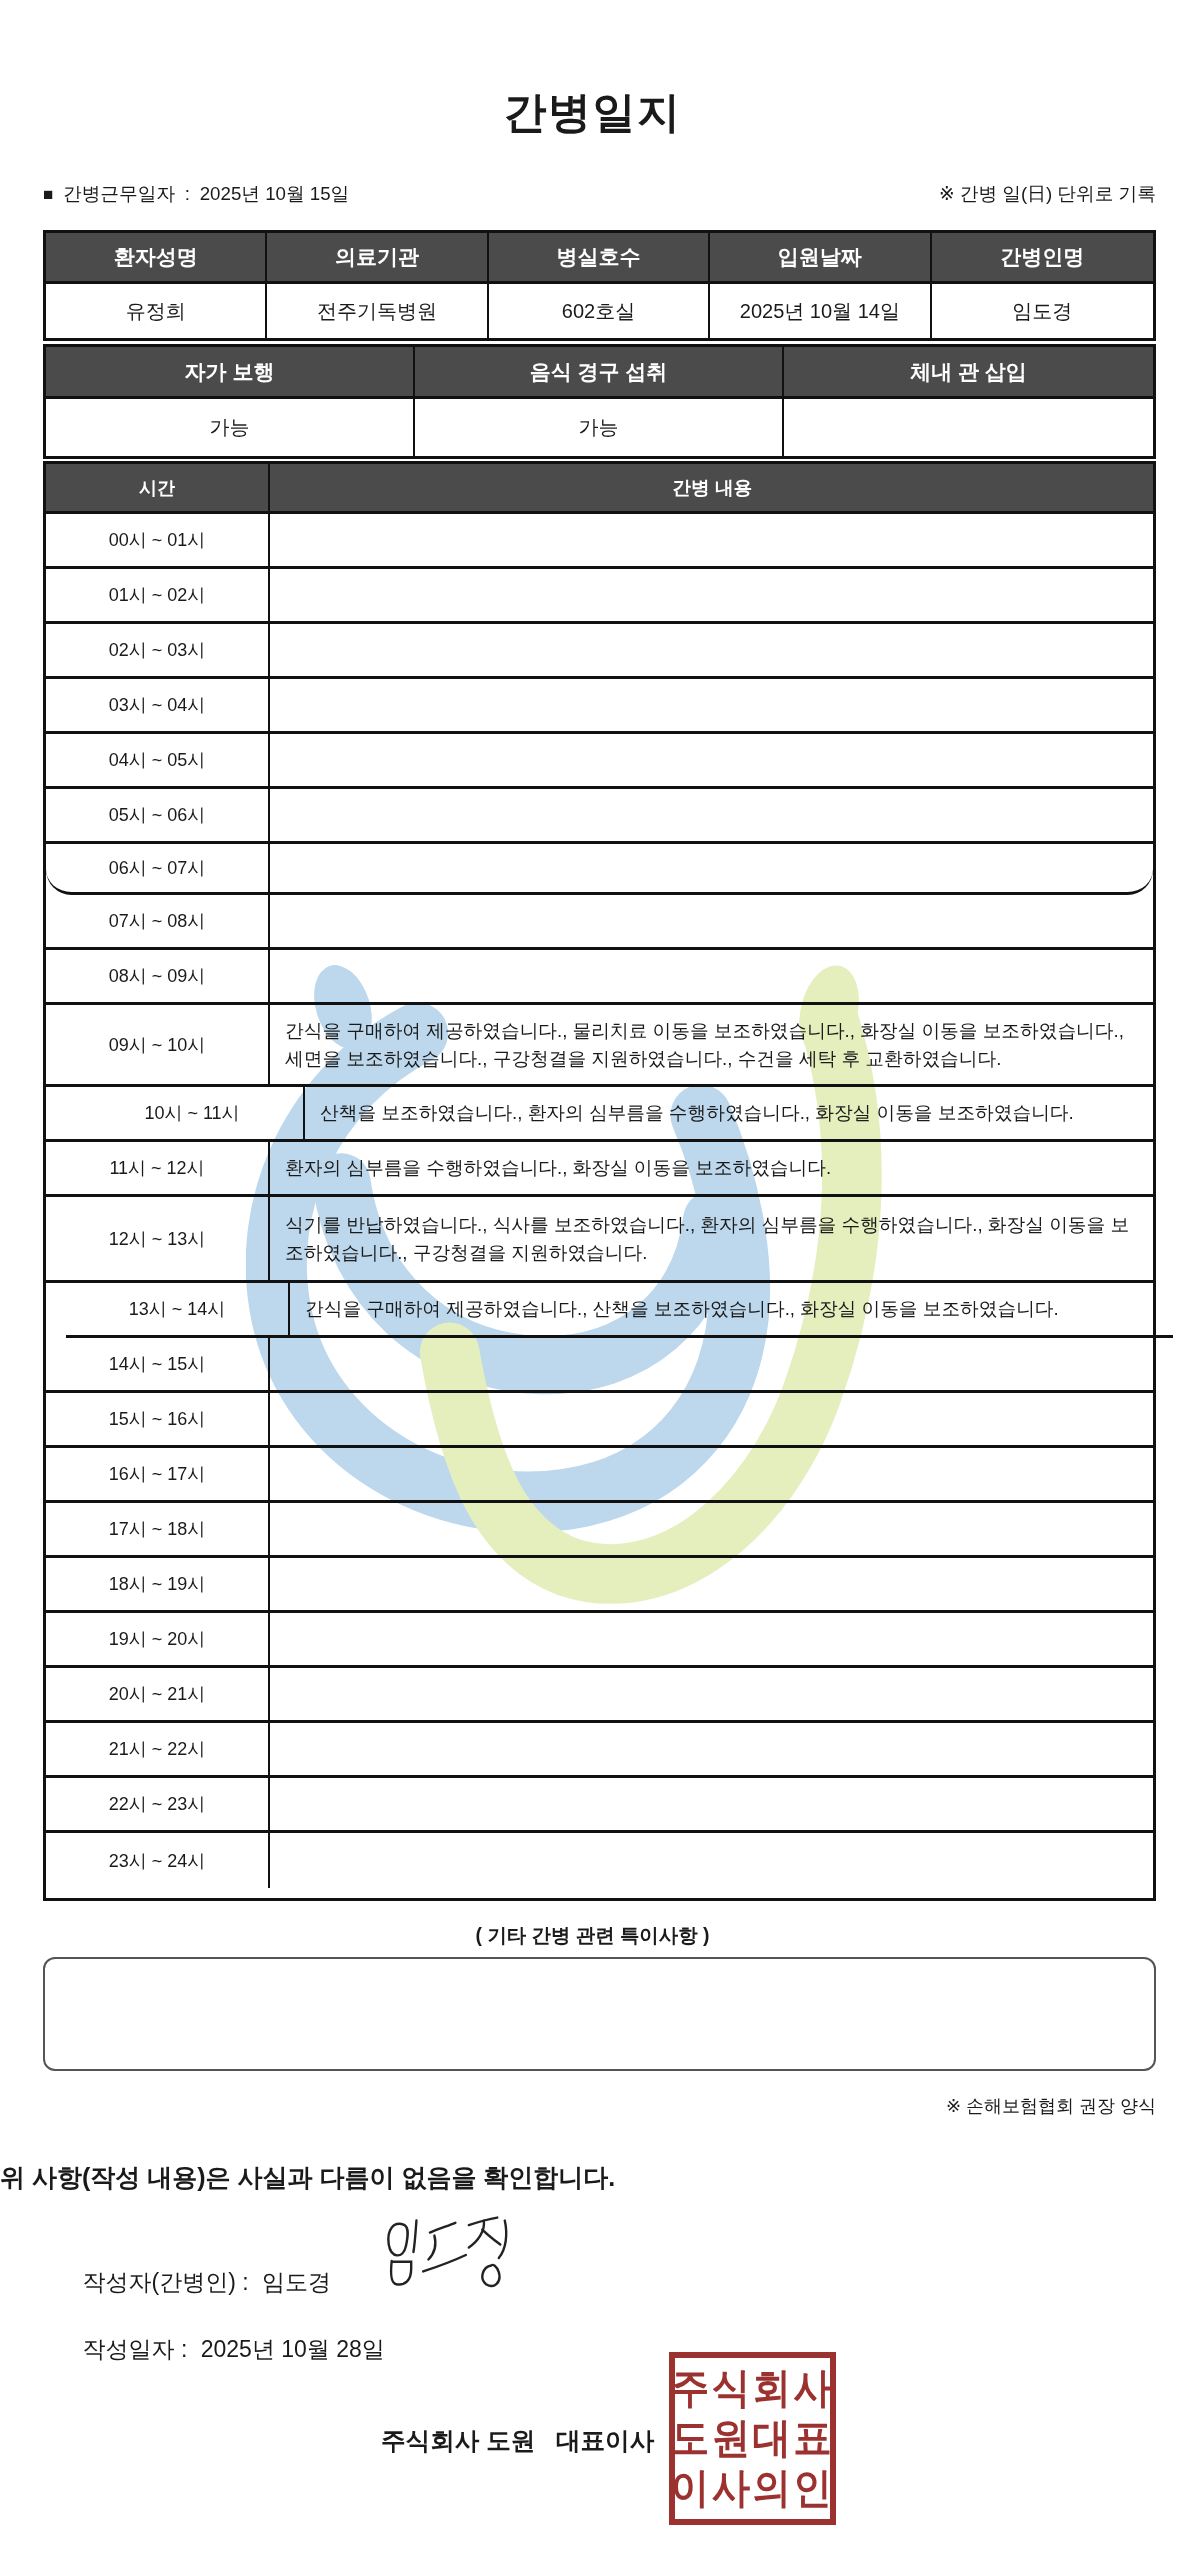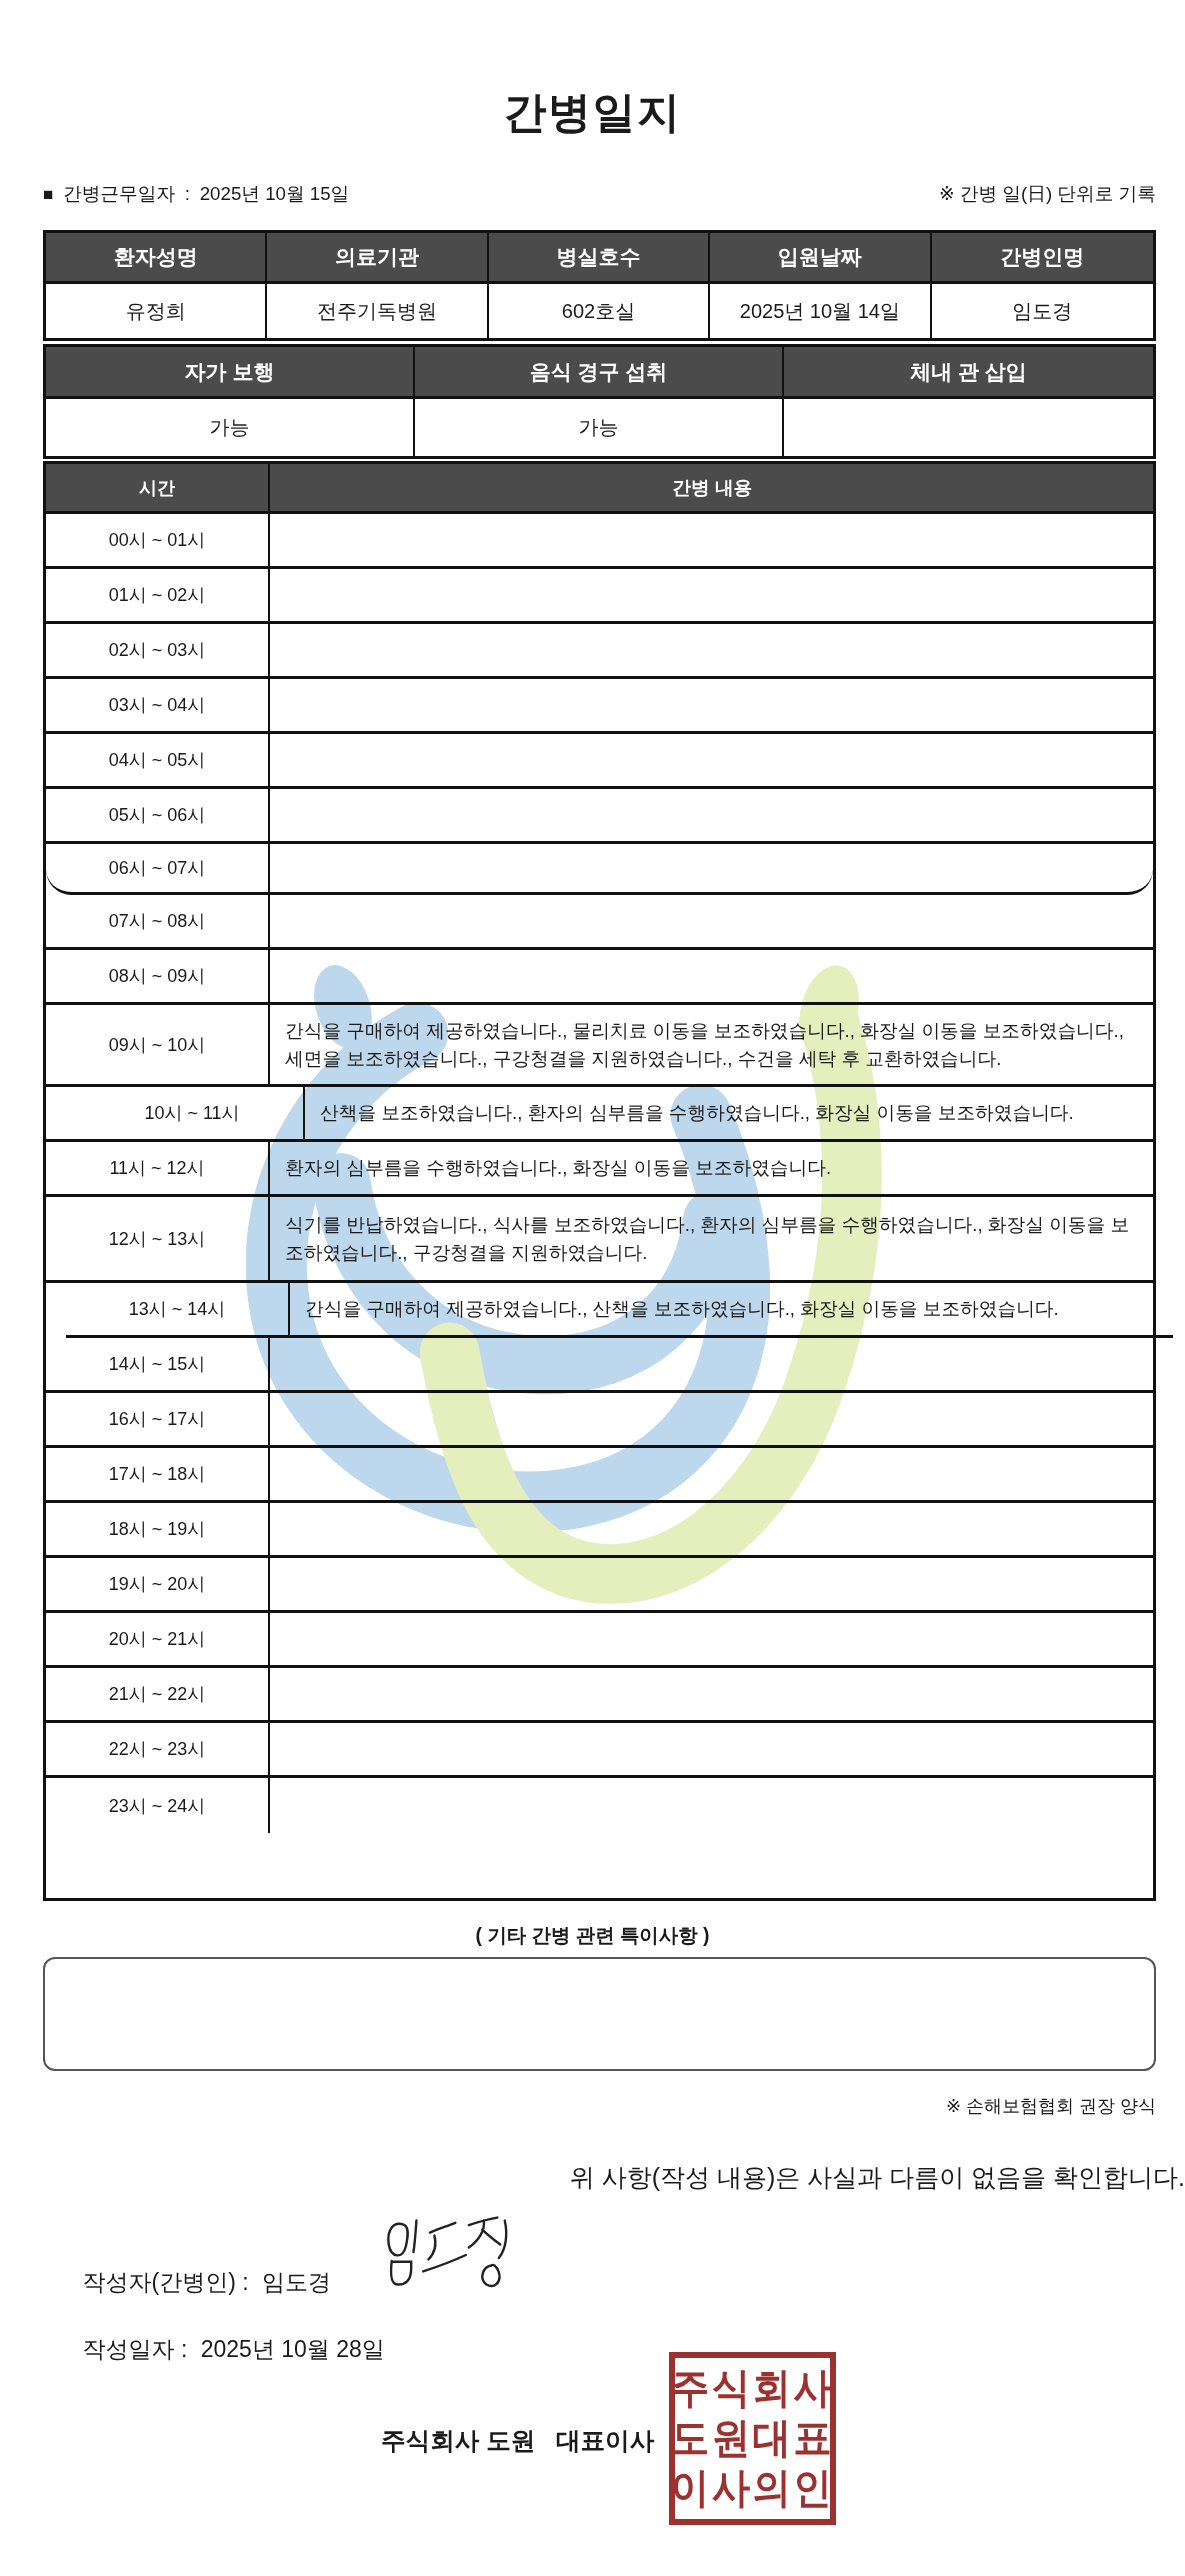--- a/index.html
+++ b/index.html
@@ -54,22 +54,22 @@
         font-size:18.7px;line-height:28px;padding:4.5px 13.4px 4.5px 15px;word-break:break-all;}
   .care .trow{border-bottom:3px solid var(--border);}
   .care .trow:last-child{border-bottom:none;}
 
   .notes-title{position:absolute;top:1922px;left:0;width:100%;text-align:center;
                font-size:19.4px;font-weight:700;}
   .notes-box{position:absolute;top:1957px;left:43px;width:1113px;height:114px;
              border:2.2px solid #555;border-radius:12px;background:#fff;}
   .form-note{position:absolute;top:2094px;left:43px;width:1113px;text-align:right;font-size:18px;}
 
-  .confirm{position:absolute;top:2161px;left:0;width:100%;text-align:right;
-           font-size:25px;font-weight:400;}
+  .confirm{position:absolute;top:2161px;left:0;width:100%;text-align:left;
+           font-size:25px;font-weight:700;}
 
   .writer-line{position:absolute;top:2240px;left:57px;font-size:23px;white-space:pre;}
   .writer-line .name{margin-left:13.4px;}
   .signature{position:absolute;left:382px;top:2213px;width:131px;height:84px;}
   .date-line{position:absolute;top:2307px;left:57px;font-size:23px;white-space:pre;}
   .date-line .date{margin-left:13.4px;}
 
   .company-line{position:absolute;top:2424px;left:345px;font-size:24.6px;font-weight:700;white-space:pre;margin-left:36px;}
 
   .stamp{position:absolute;left:669px;top:2352px;width:167px;height:173px;
@@ -194,20 +194,24 @@
         <div class="trow" style="height: 86px;">
           <div class="tcell time">12시 ~ 13시</div>
           <div class="tcell content">식기를 반납하였습니다., 식사를 보조하였습니다., 환자의 심부름을 수행하였습니다., 화장실 이동을 보조하였습니다., 구강청결을 지원하였습니다.</div>
         </div>
         <div class="trow" style="height: 55px; margin-left: 20px;">
           <div class="tcell time">13시 ~ 14시</div>
           <div class="tcell content">간식을 구매하여 제공하였습니다., 산책을 보조하였습니다., 화장실 이동을 보조하였습니다.</div>
         </div>
         <div class="trow" style="height: 55px;">
           <div class="tcell time">14시 ~ 15시</div>
+          <div class="tcell content"></div>
+        </div>
+        <div class="trow" style="height: 55px;">
+          <div class="tcell time">15시 ~ 16시</div>
           <div class="tcell content"></div>
         </div>
         <div class="trow" style="height: 55px;">
           <div class="tcell time">16시 ~ 17시</div>
           <div class="tcell content"></div>
         </div>
         <div class="trow" style="height: 55px;">
           <div class="tcell time">17시 ~ 18시</div>
           <div class="tcell content"></div>
         </div>

